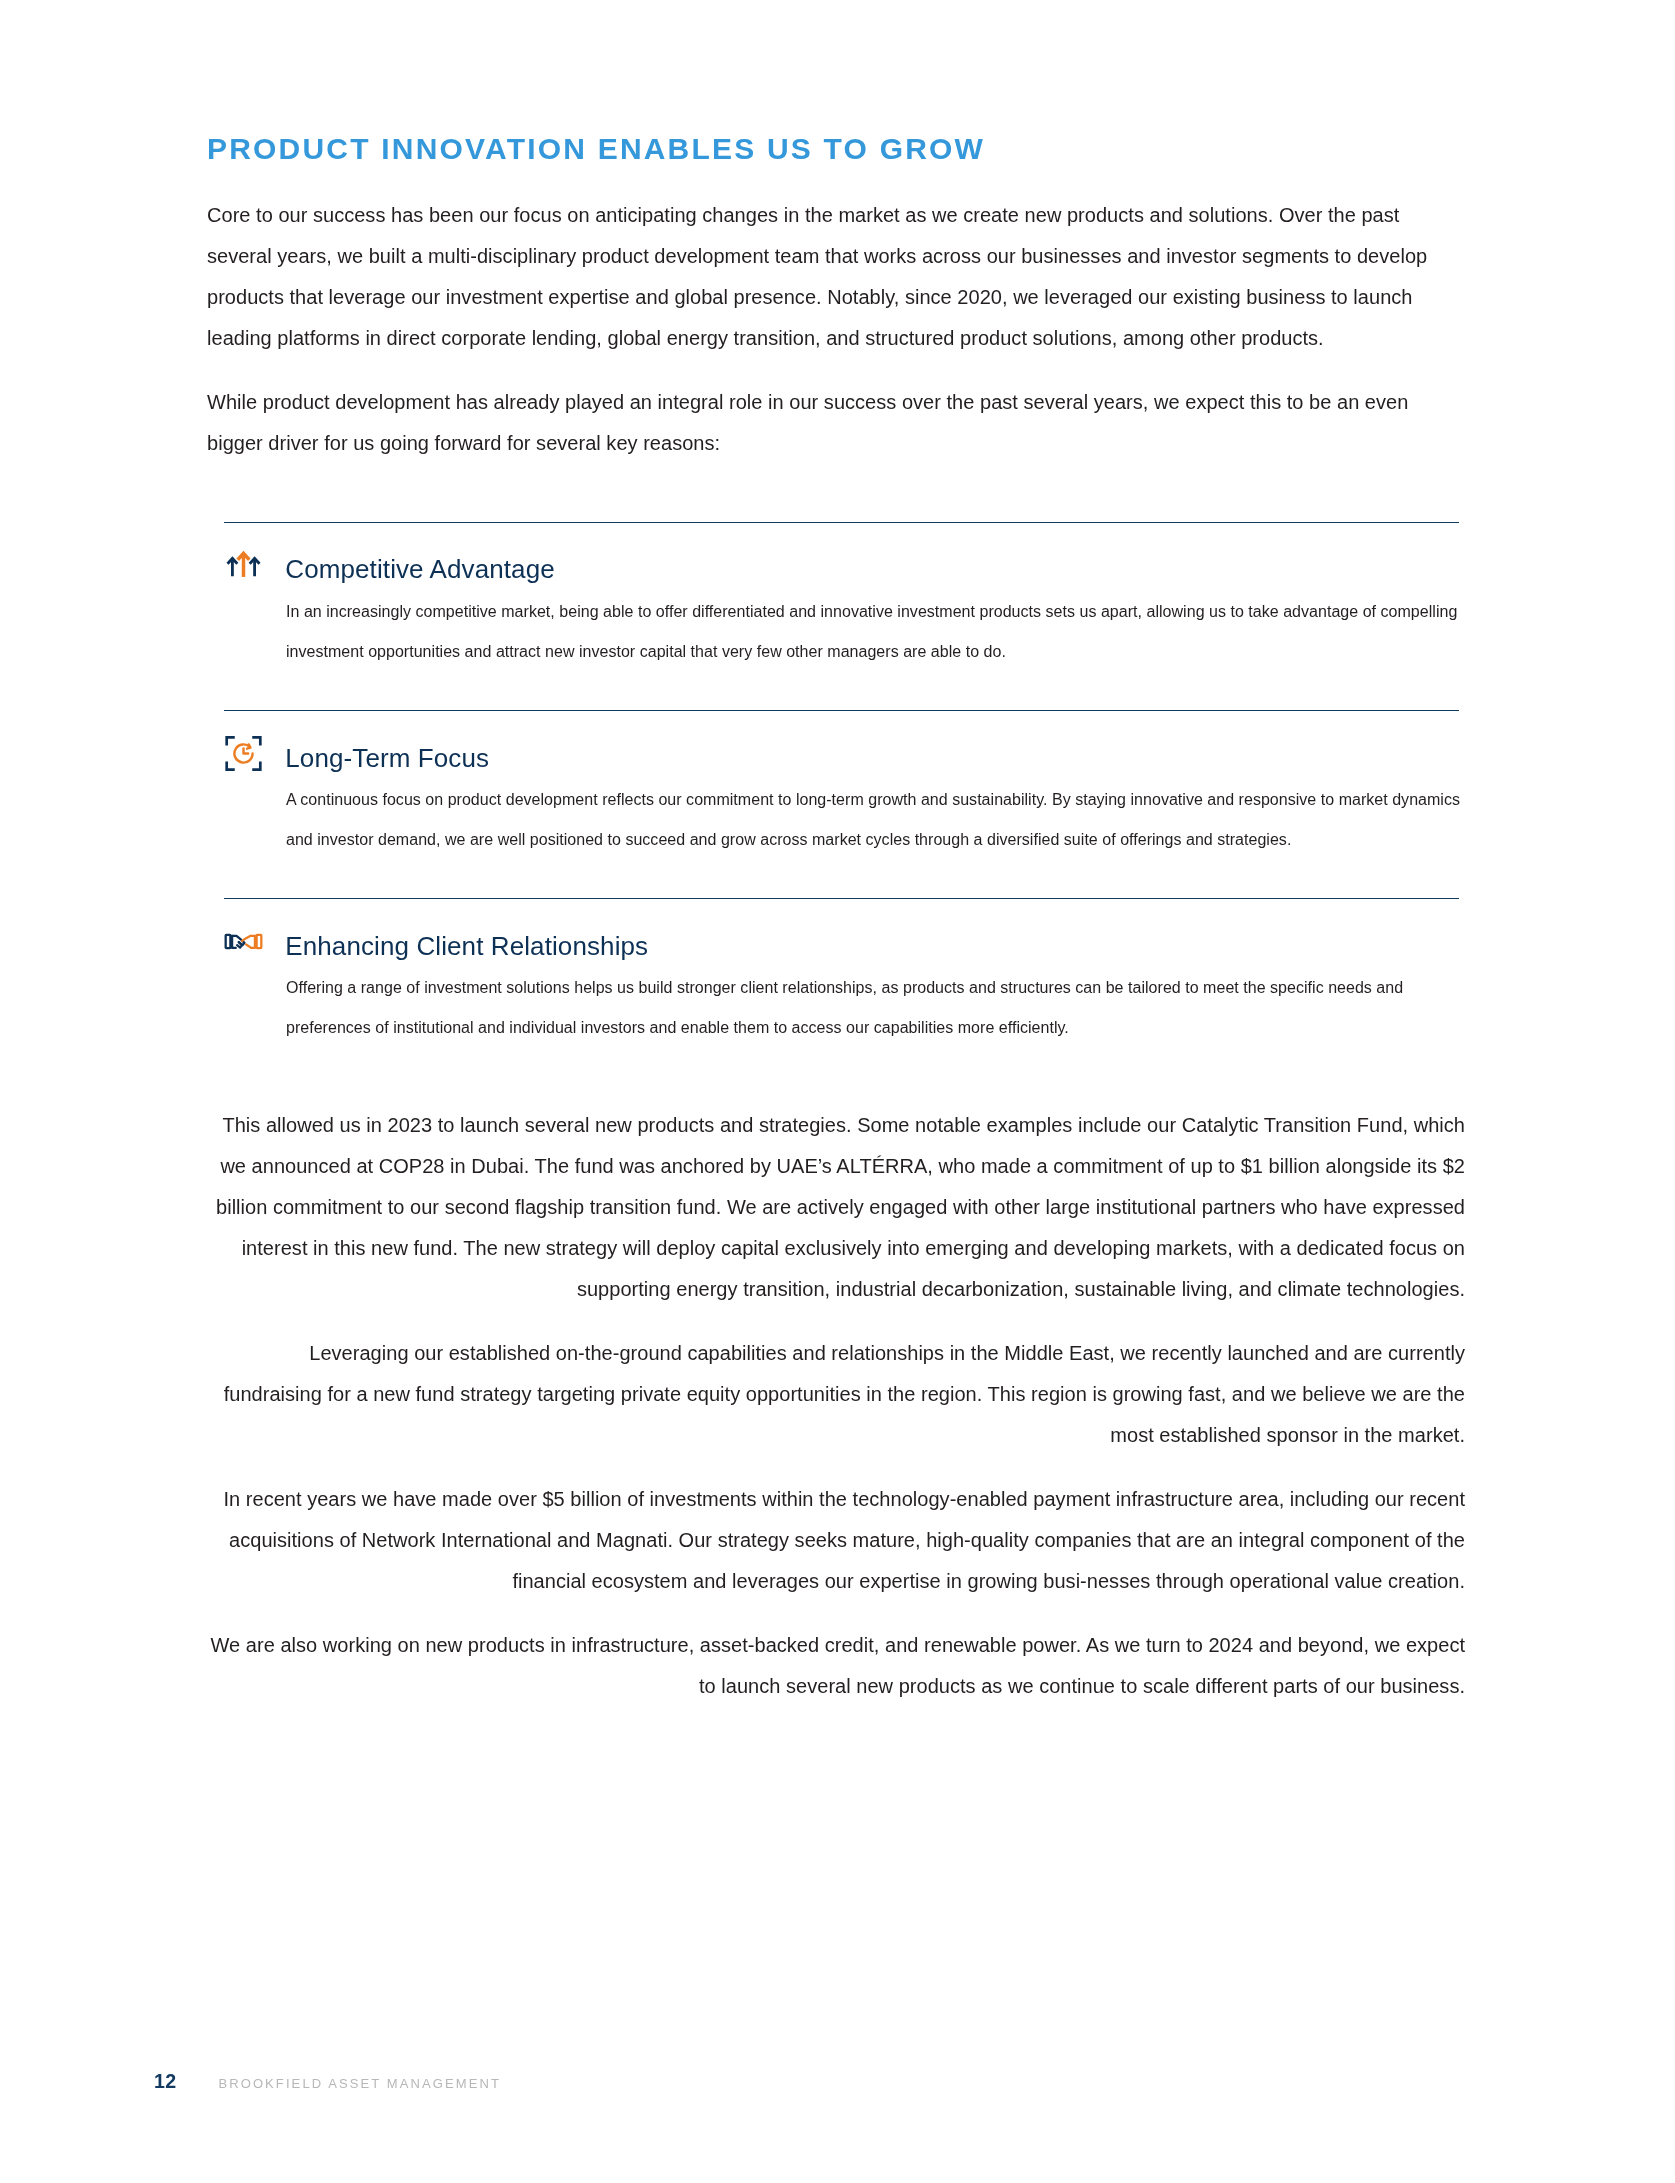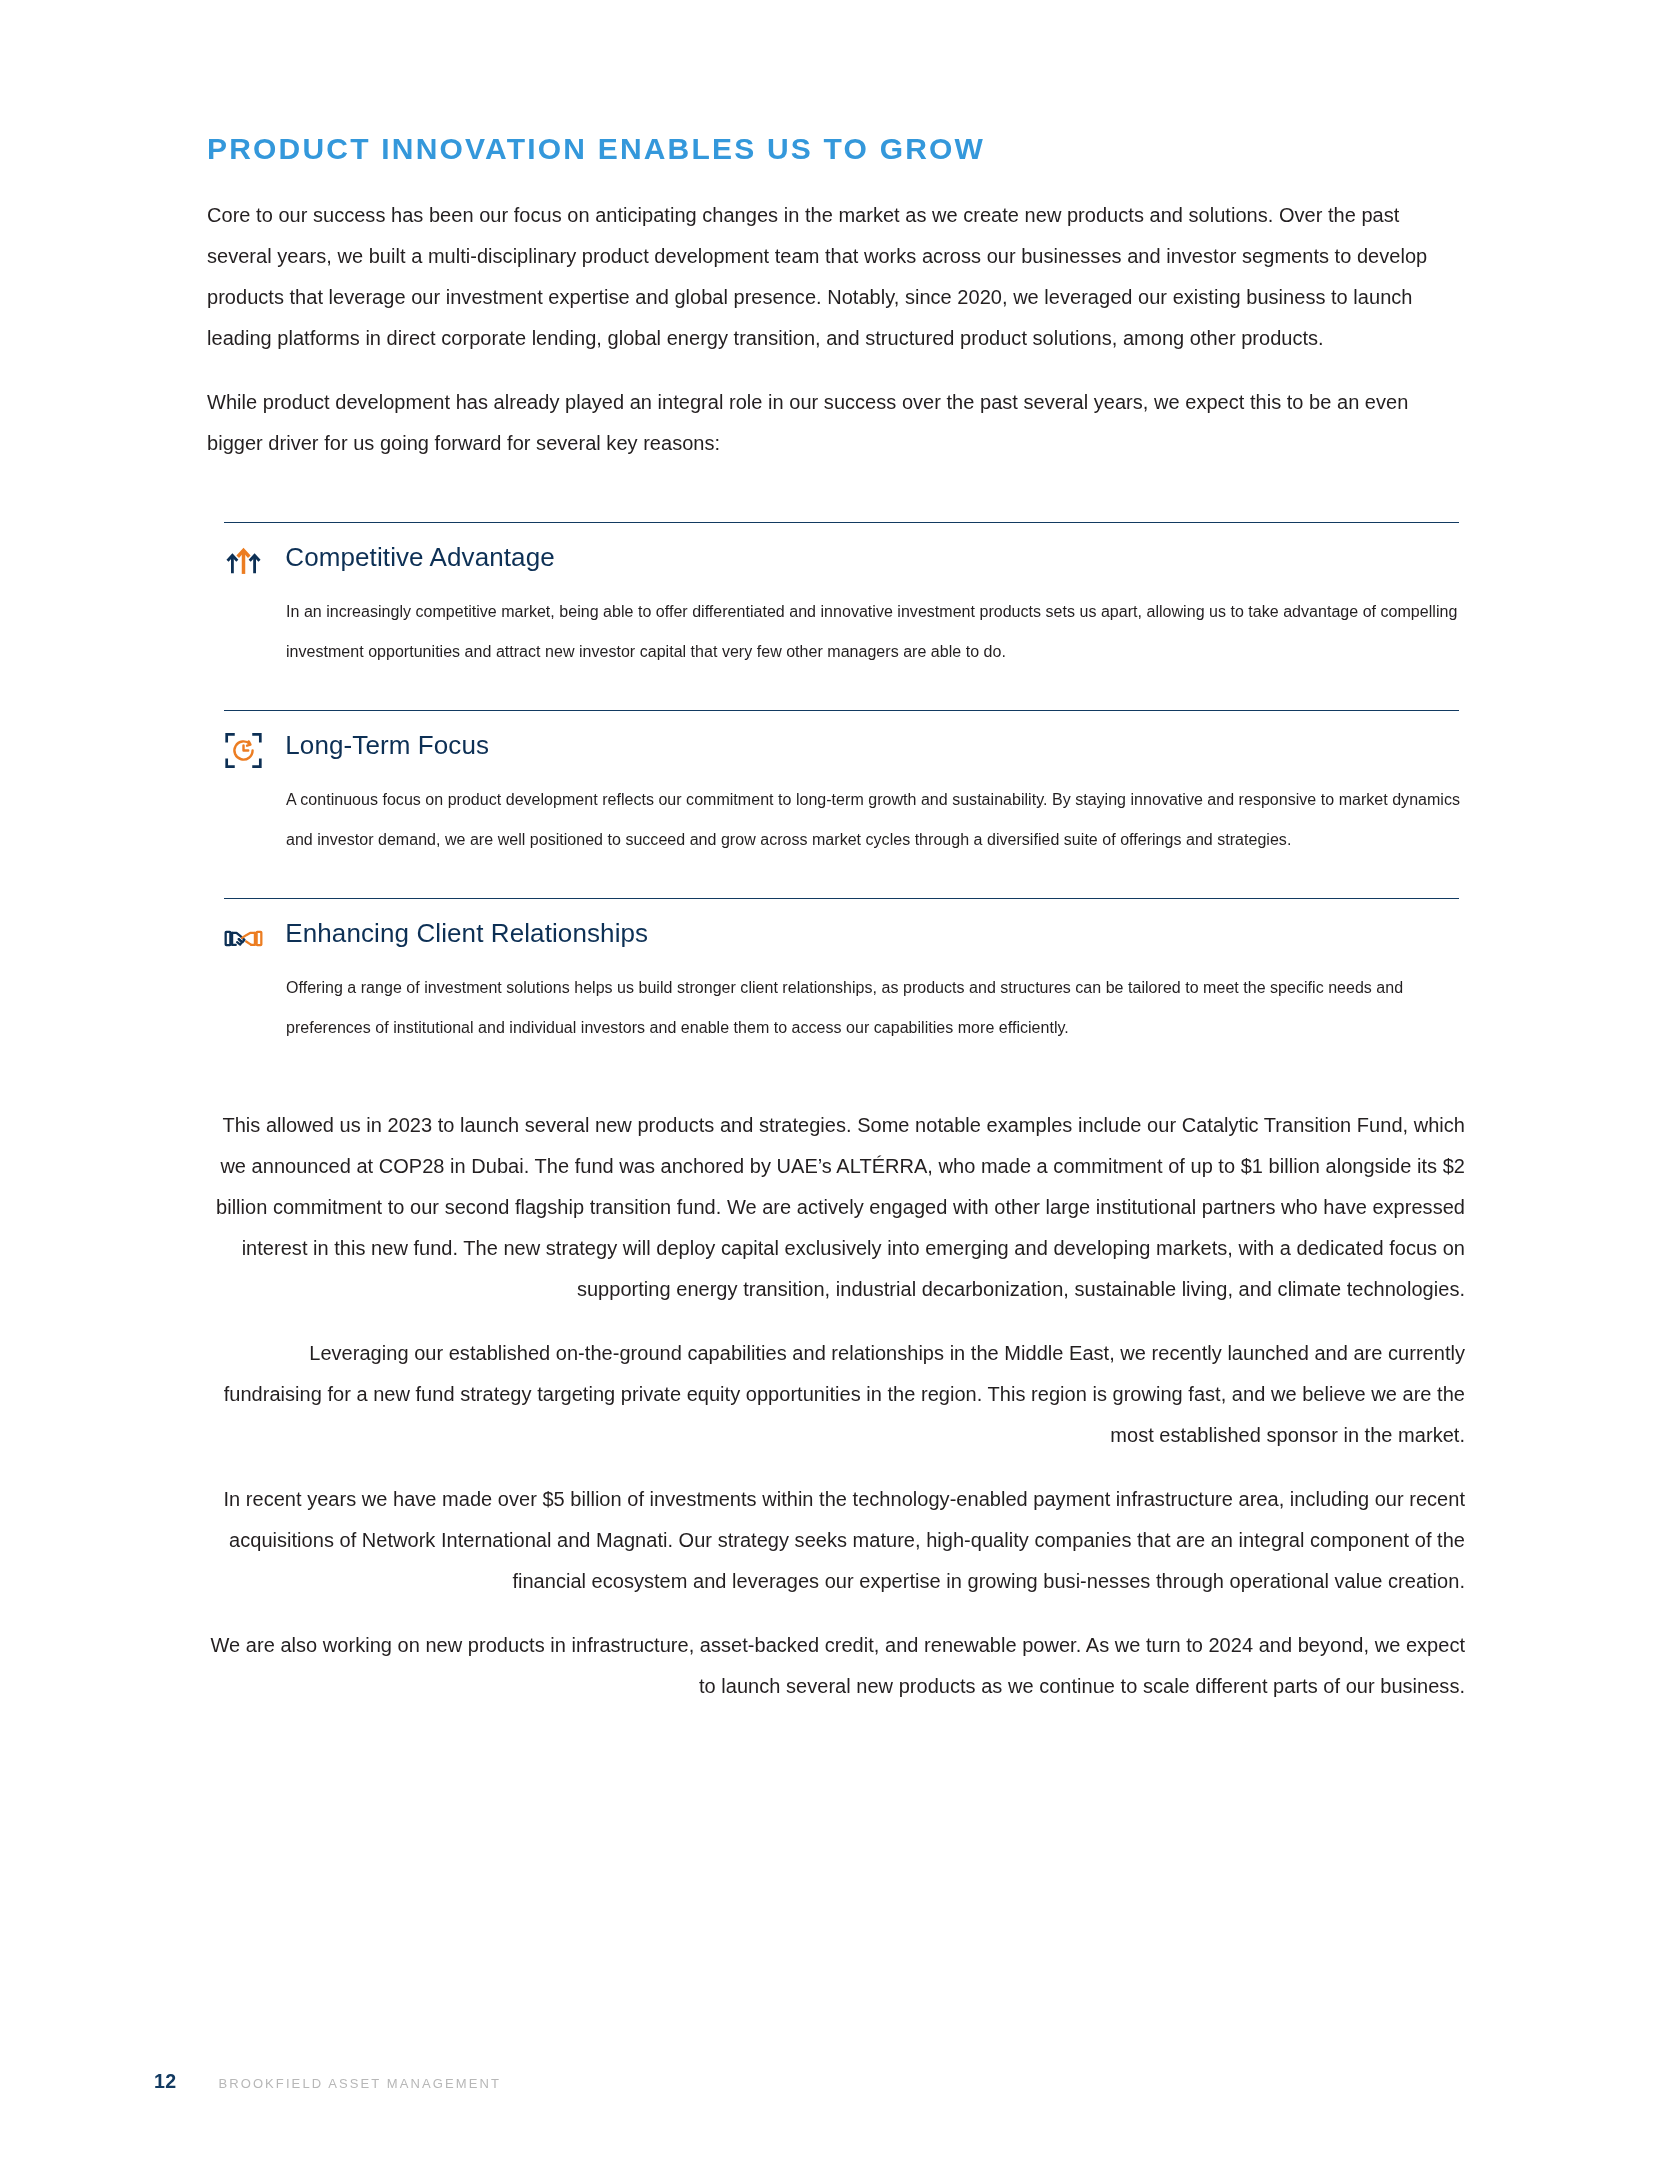--- a/index.html
+++ b/index.html
@@ -63,21 +63,21 @@
     position: relative;
     padding-top: 20.3px;
     margin-left: 17px;
     border-top: 1.7px solid #123a61;
     width: 1235px;
   }
   .feature + .feature { margin-top: 38px; }
 
   .feature-head {
     display: flex;
-    align-items: flex-start;
+    align-items: flex-end;
     height: 42px;
     margin-bottom: 6.8px;
   }
 
   .feature-icon {
     width: 39px;
     height: 39px;
     flex: 0 0 39px;
     display: flex;
     align-items: center;

